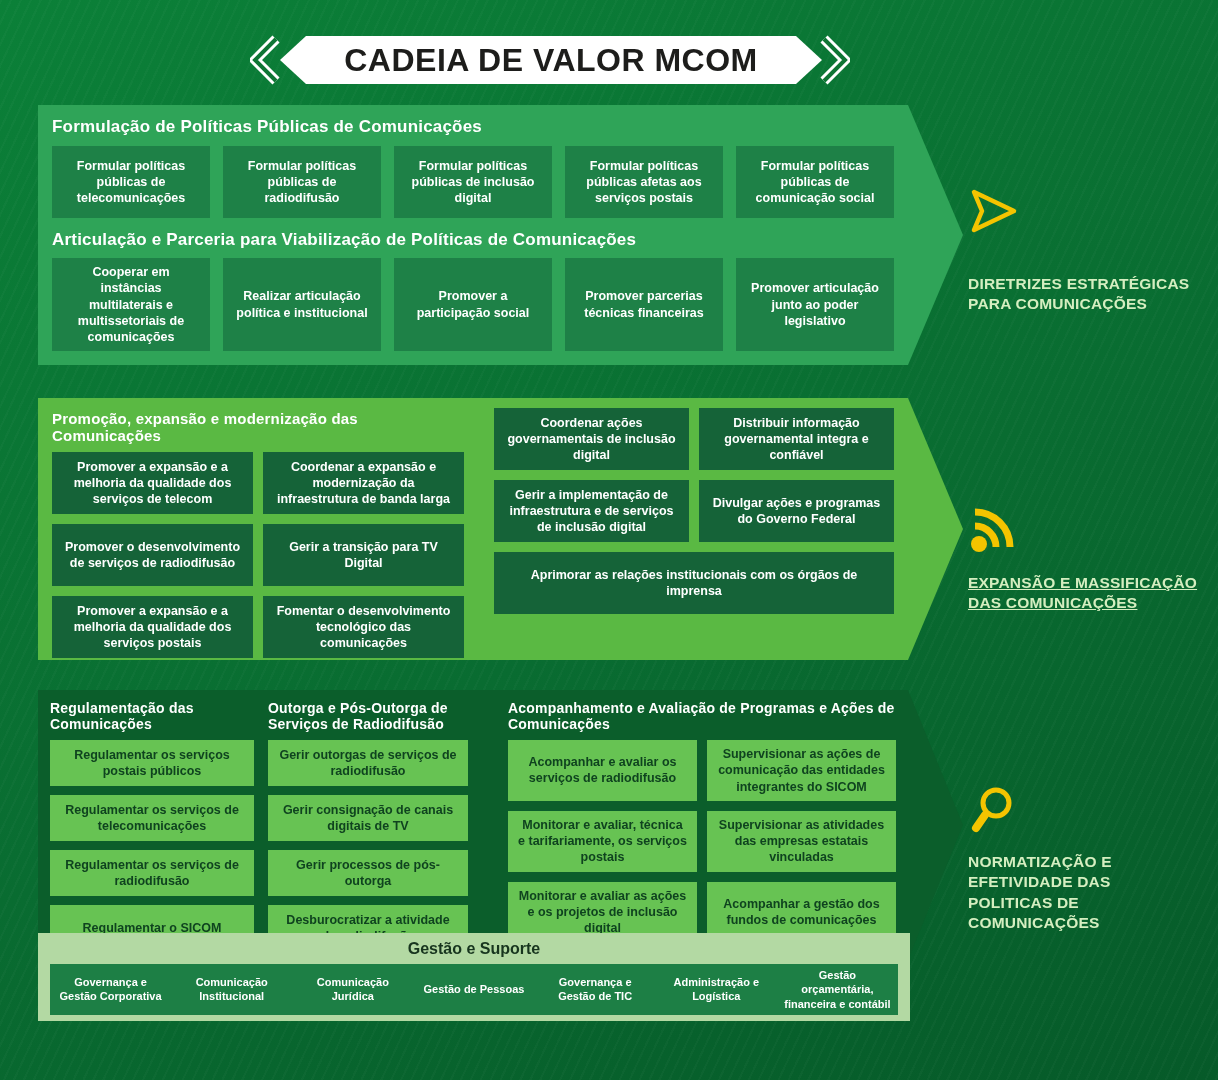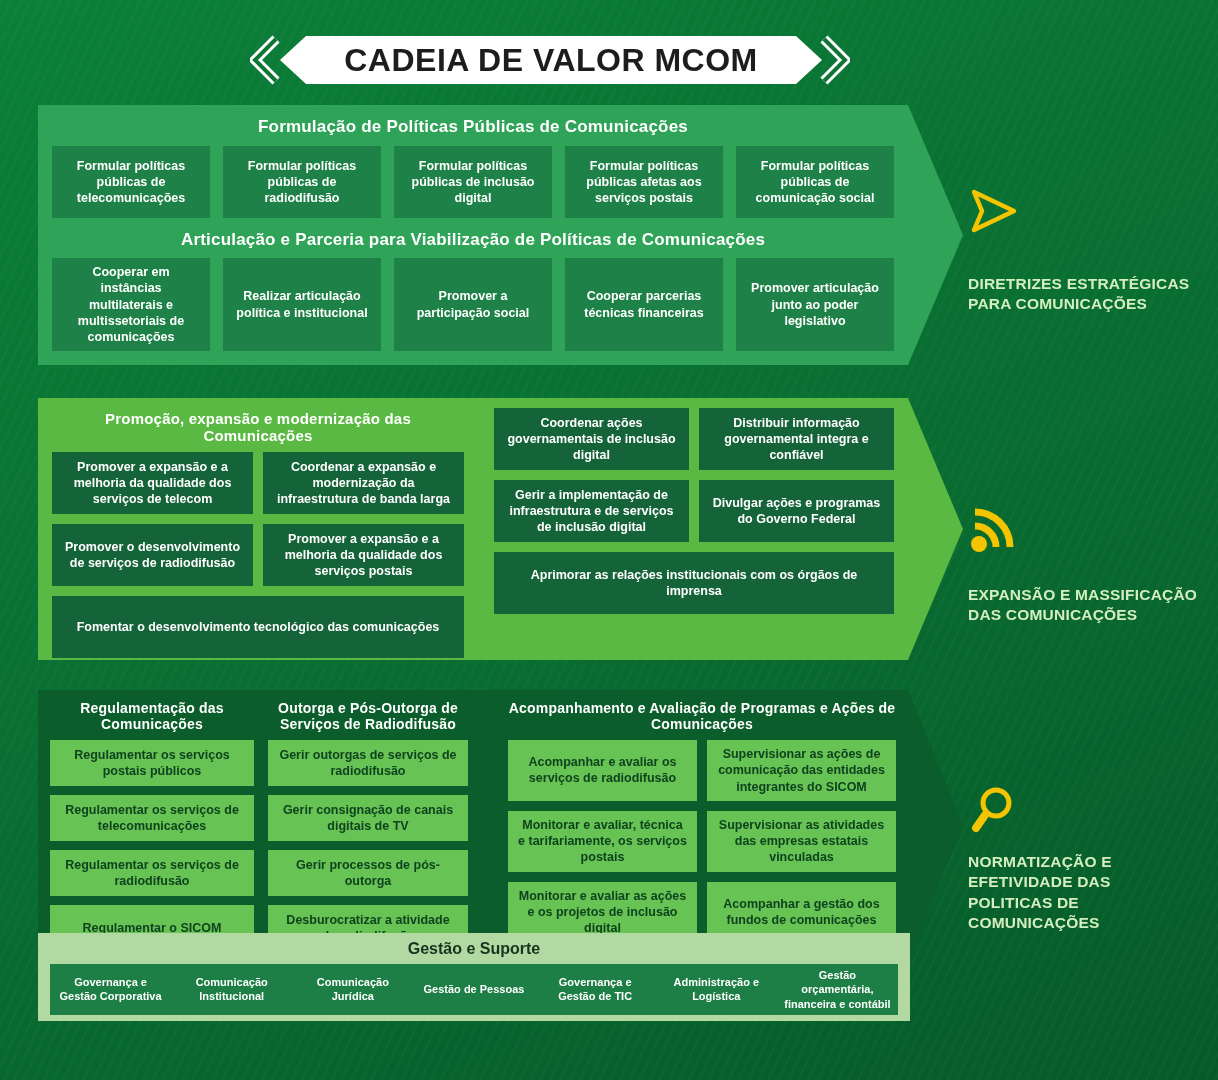--- a/index.html
+++ b/index.html
@@ -20,21 +20,21 @@
   .section{
     position:absolute;left:38px;width:925px;
     clip-path:polygon(0 0, 870px 0, 100% 50%, 870px 100%, 0 100%);
     box-sizing:border-box;
   }
   .s1{top:105px;height:260px;background:#2fa458;padding:8px 14px 0 14px;width:925px;}
   .s2{top:398px;height:262px;background:#5ab943;padding:10px 14px 0 14px;}
   .s3{top:690px;height:270px;background:#0b5e2b;padding:8px 12px 0 12px;}
   .inner{width:842px;}
   .group-header{
-    text-align:center;color:#ffffff;font-weight:bold;font-size:17px;
+    text-align:left;color:#ffffff;font-weight:bold;font-size:17px;
     margin:4px 0 9px 0;letter-spacing:.2px;
   }
   .row5{display:grid;grid-template-columns:repeat(5,1fr);gap:13px;}
   .vbox{
     display:flex;align-items:center;justify-content:center;text-align:center;
     font-weight:bold;font-size:12.5px;line-height:1.3;
     padding:6px 10px;box-sizing:border-box;
   }
   .s1 .vbox{background:#1e8147;color:#ffffff;min-height:72px;}
   .s1 .g2 .vbox{min-height:84px;}
@@ -65,21 +65,21 @@
   
   .side{position:absolute;left:968px;}
   .side1{top:188px;}
   .side2{top:505px;}
   .side3{top:786px;}
   .side-label{
     color:#d5eec0;font-weight:bold;font-size:15.5px;line-height:1.32;
     letter-spacing:.2px;text-transform:uppercase;
   }
   .side1 .side-label{margin-top:36px;width:245px;}
-  .side2 .side-label{margin-top:28px;width:250px;}
+  .side2 .side-label{margin-top:16px;width:250px;text-decoration:underline;}
   .side3 .side-label{margin-top:12px;width:200px;}
 </style>
 </head>
 <body>
 
 <div class="canvas">
 
   <div class="title-wrap">
     <svg width="600" height="52" viewBox="0 0 600 52">
       <g>
@@ -104,35 +104,36 @@
           <div class="vbox">Formular políticas públicas de inclusão digital</div>
           <div class="vbox">Formular políticas públicas afetas aos serviços postais</div>
           <div class="vbox">Formular políticas públicas de comunicação social</div>
         </div>
       <div class="g2">
         <div class="group-header gh2">Articulação e Parceria para Viabilização de Políticas de Comunicações</div>
         <div class="row5">
             <div class="vbox">Cooperar em instâncias multilaterais e multissetoriais de comunicações</div>
             <div class="vbox">Realizar articulação política e institucional</div>
             <div class="vbox">Promover a participação social</div>
-            <div class="vbox">Cooperar parcerias técnicas financeiras</div>
+            <div class="vbox">Promover parcerias técnicas financeiras</div>
             <div class="vbox">Promover articulação junto ao poder legislativo</div>
           </div>
       </div>
     </div>
   </div>
 
   <div class="section s2">
     <div class="s2-inner">
       <div>
         <div class="group-header">Promoção, expansão e modernização das Comunicações</div>
         <div class="grid2">
             <div class="vbox">Promover a expansão e a melhoria da qualidade dos serviços de telecom</div>
             <div class="vbox">Coordenar a expansão e modernização da infraestrutura de banda larga</div>
             <div class="vbox">Promover o desenvolvimento de serviços de radiodifusão</div>
+            <div class="vbox">Gerir a transição para TV Digital</div>
             <div class="vbox">Promover a expansão e a melhoria da qualidade dos serviços postais</div>
             <div class="vbox">Fomentar o desenvolvimento tecnológico das comunicações</div>
           </div>
       </div>
       <div>
         <div class="grid2">
             <div class="vbox">Coordenar ações governamentais de inclusão digital</div>
             <div class="vbox">Distribuir informação governamental integra e confiável</div>
             <div class="vbox">Gerir a implementação de infraestrutura e de serviços de inclusão digital</div>
             <div class="vbox">Divulgar ações e programas do Governo Federal</div>

